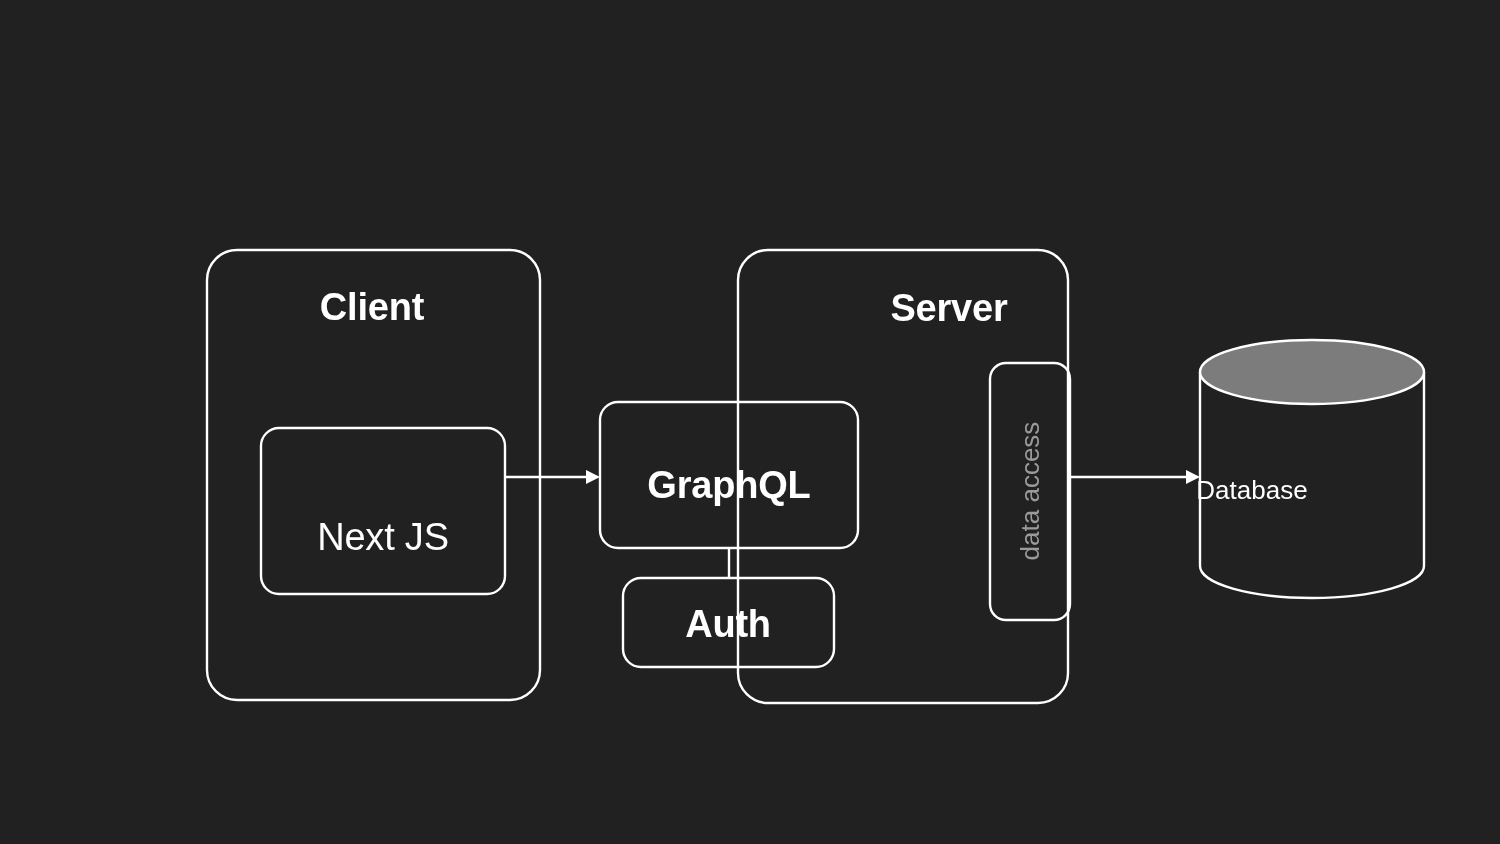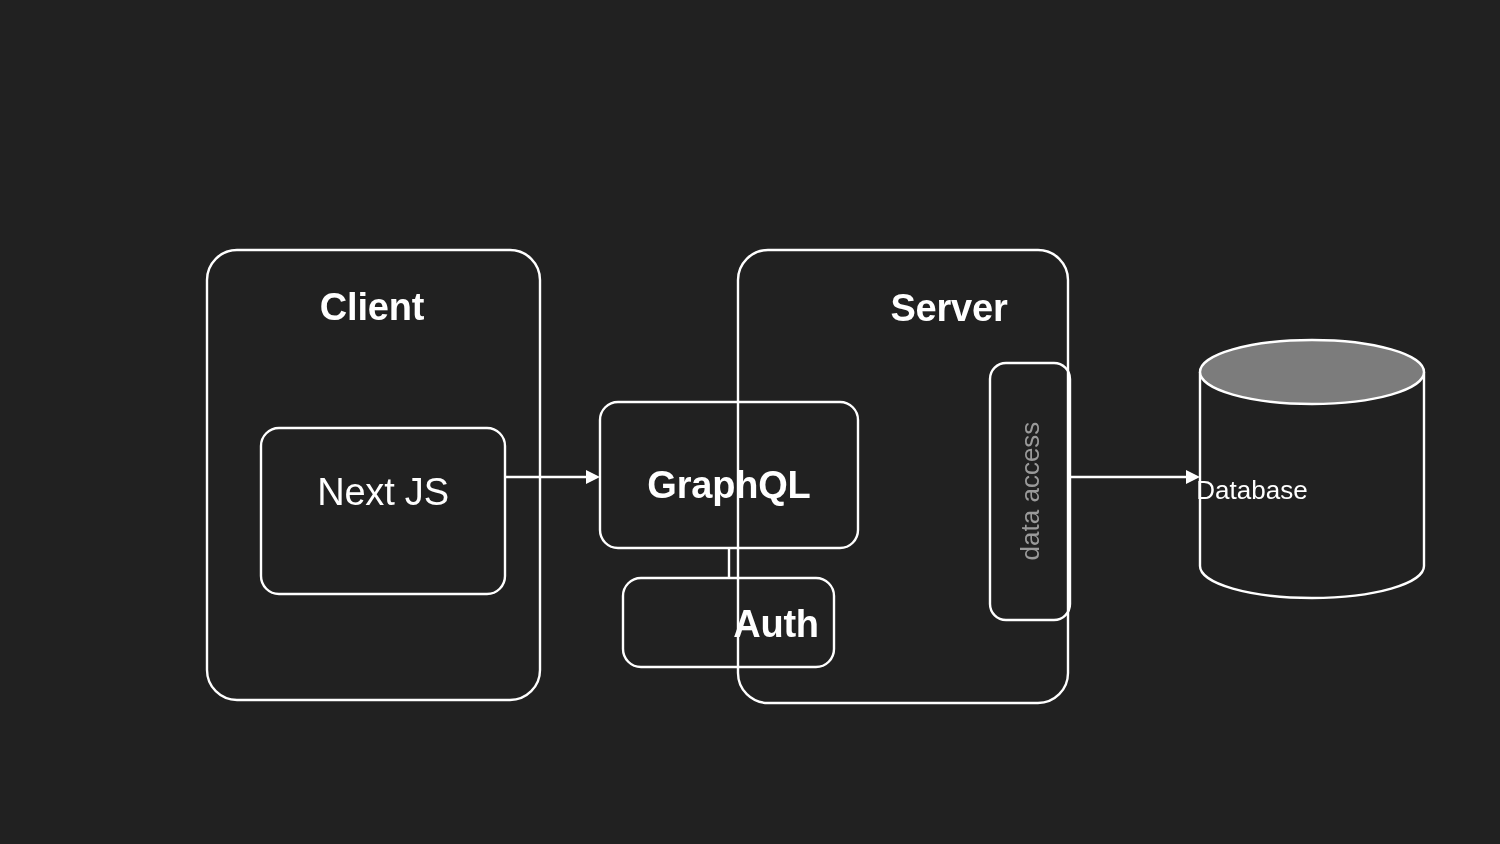--- a/index.html
+++ b/index.html
@@ -133,23 +133,23 @@
       <path class="cyl-body" d="M 1200 372 L 1200 566 A 112 32 0 0 0 1424 566 L 1424 372"></path>
       <ellipse class="cyl-top" cx="1312" cy="372" rx="112" ry="32"></ellipse>
     </g>
 
   </svg>
 
   <div class="label label-group centered" style="left:372px; top:307px;">Client</div>
 
   <div class="label label-group centered" style="left:949px; top:308px;">Server</div>
 
-  <div class="label label-node-regular centered" style="left:383px; top:492px;">Next JS</div>
+  <div class="label label-node-regular centered" style="left:383px; top:537px;">Next JS</div>
 
   <div class="label label-node-bold centered" style="left:729px; top:485px;">GraphQL</div>
 
-  <div class="label label-node-bold centered" style="left:728px; top:624px;margin-left:48px;">Auth</div>
+  <div class="label label-node-bold centered" style="left:728px; top:624px;">Auth</div>
 
   <div class="label label-vertical vert-wrap" style="left:1030px; top:491px;">data access</div>
 
   <div class="label label-db centered" style="left:1252px; top:490px;">Database</div>
 
 </div>
 
 </body></html>

